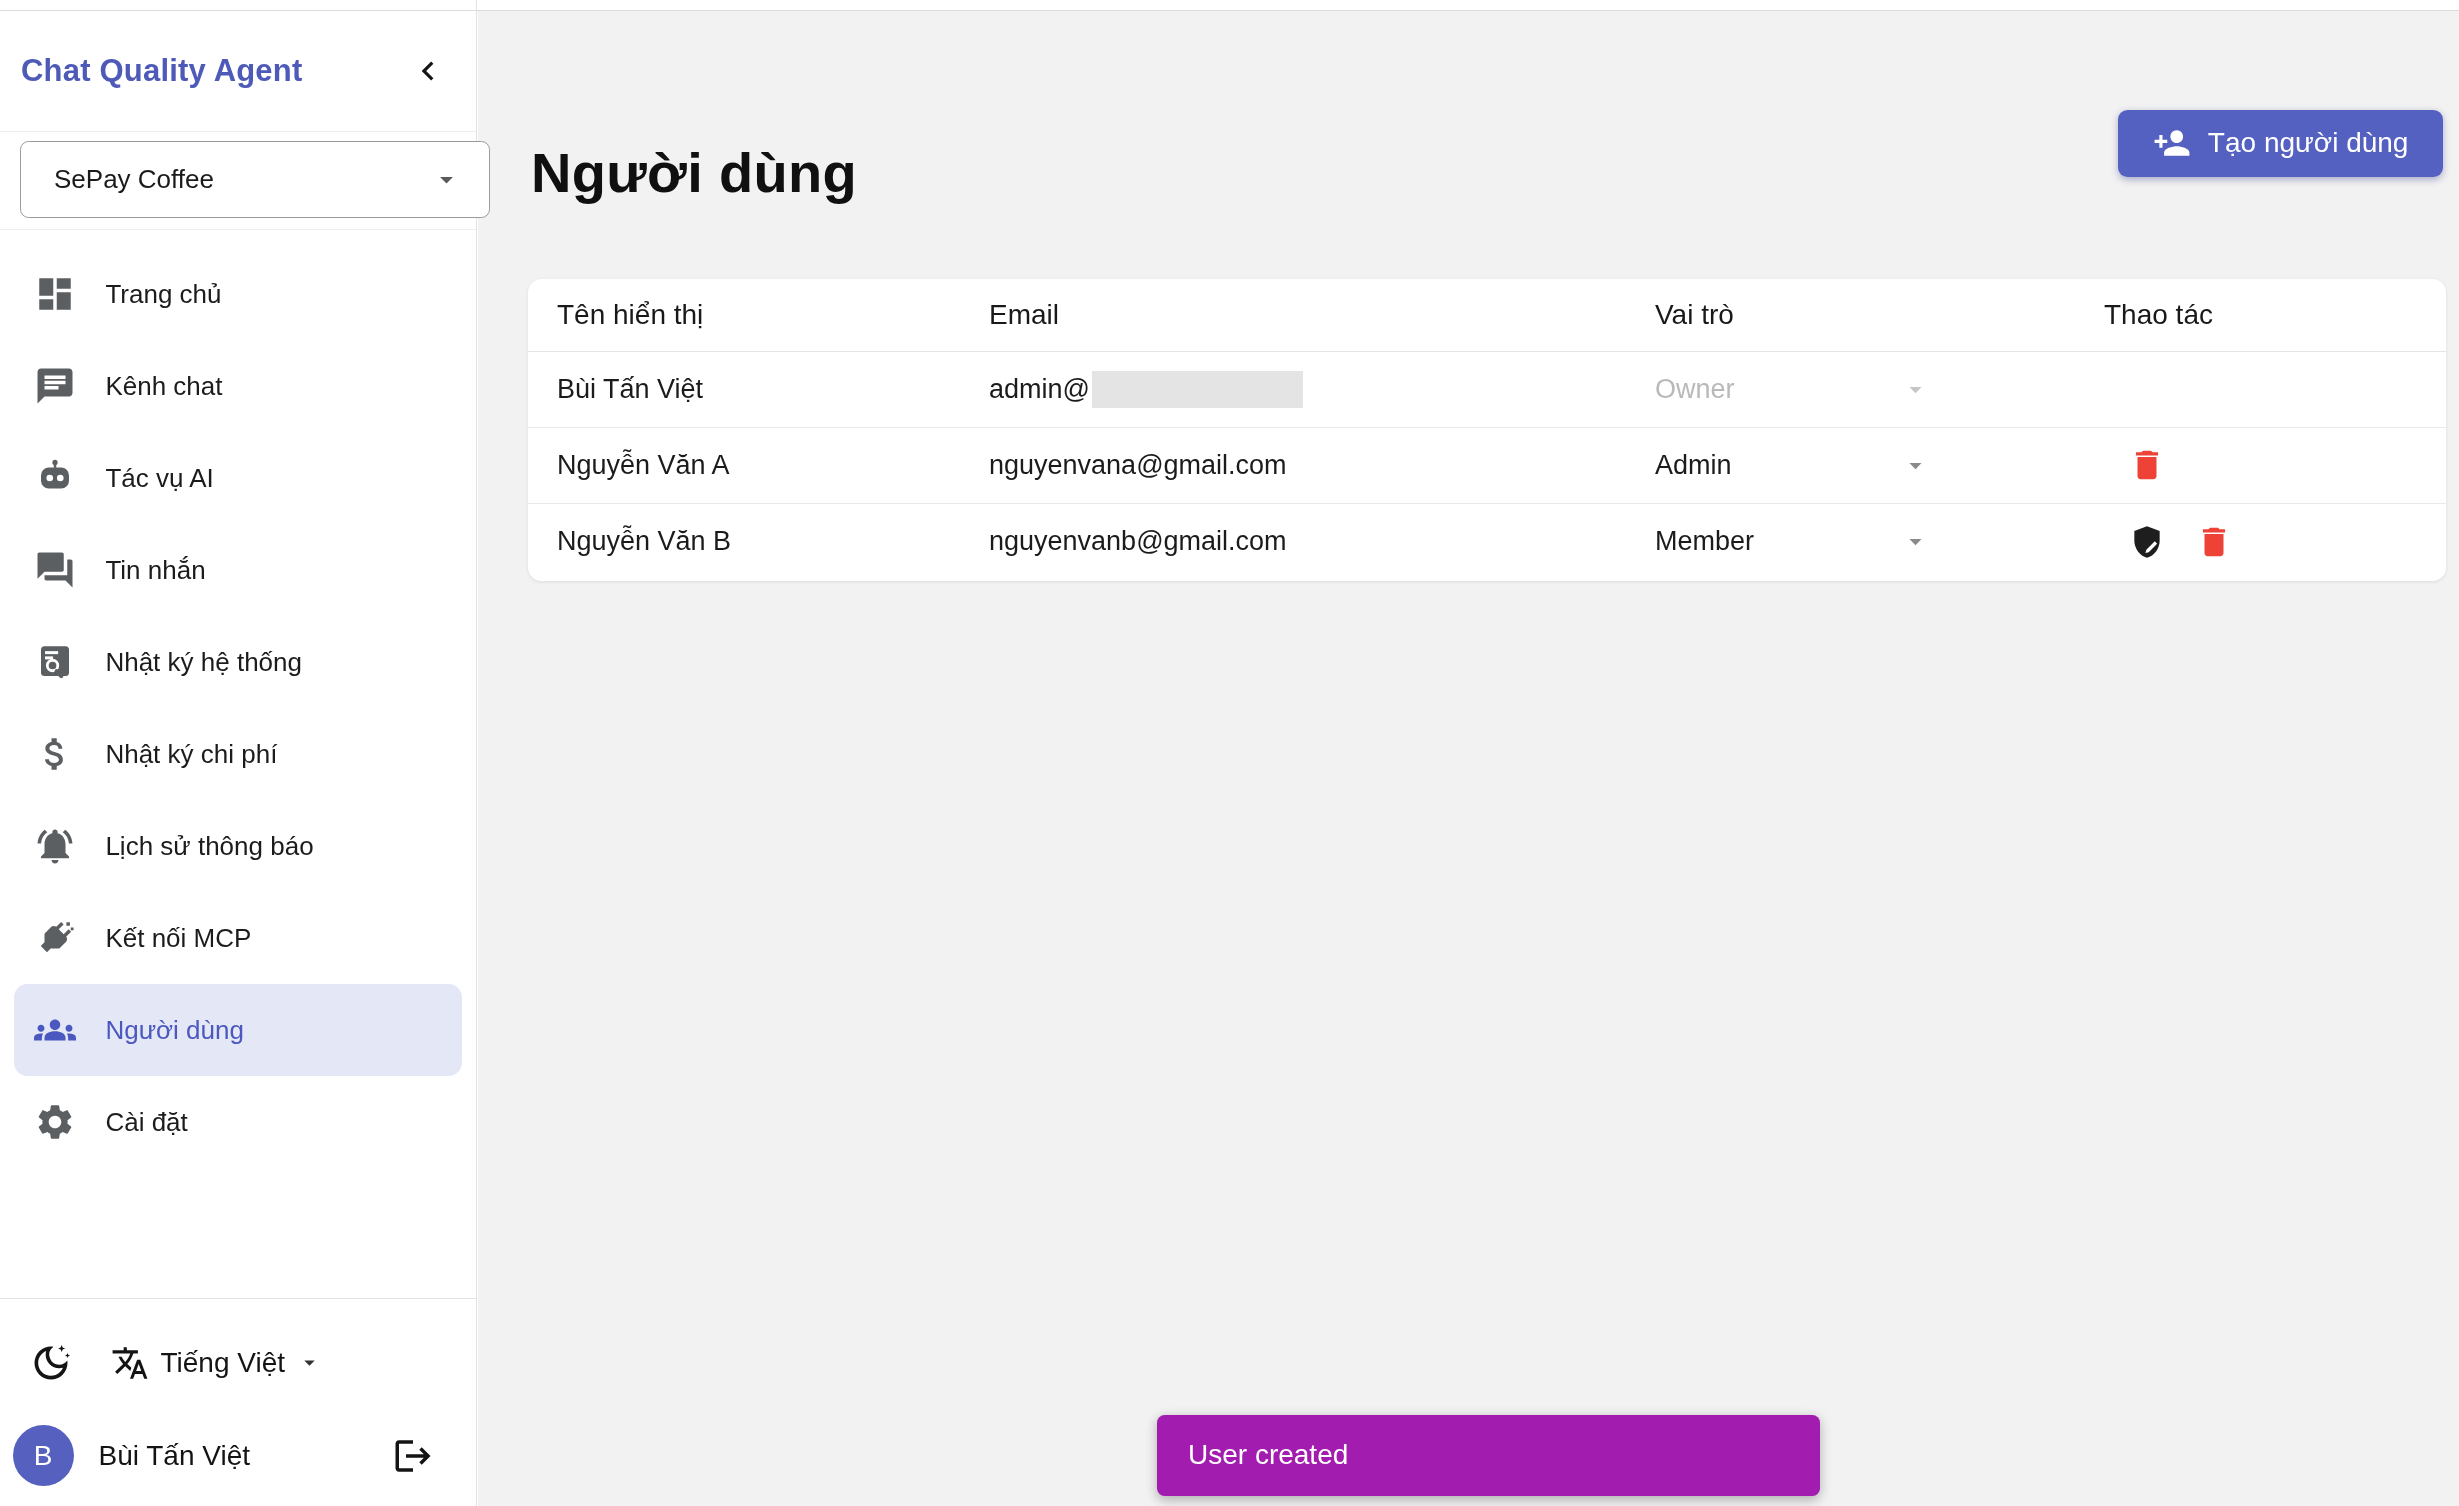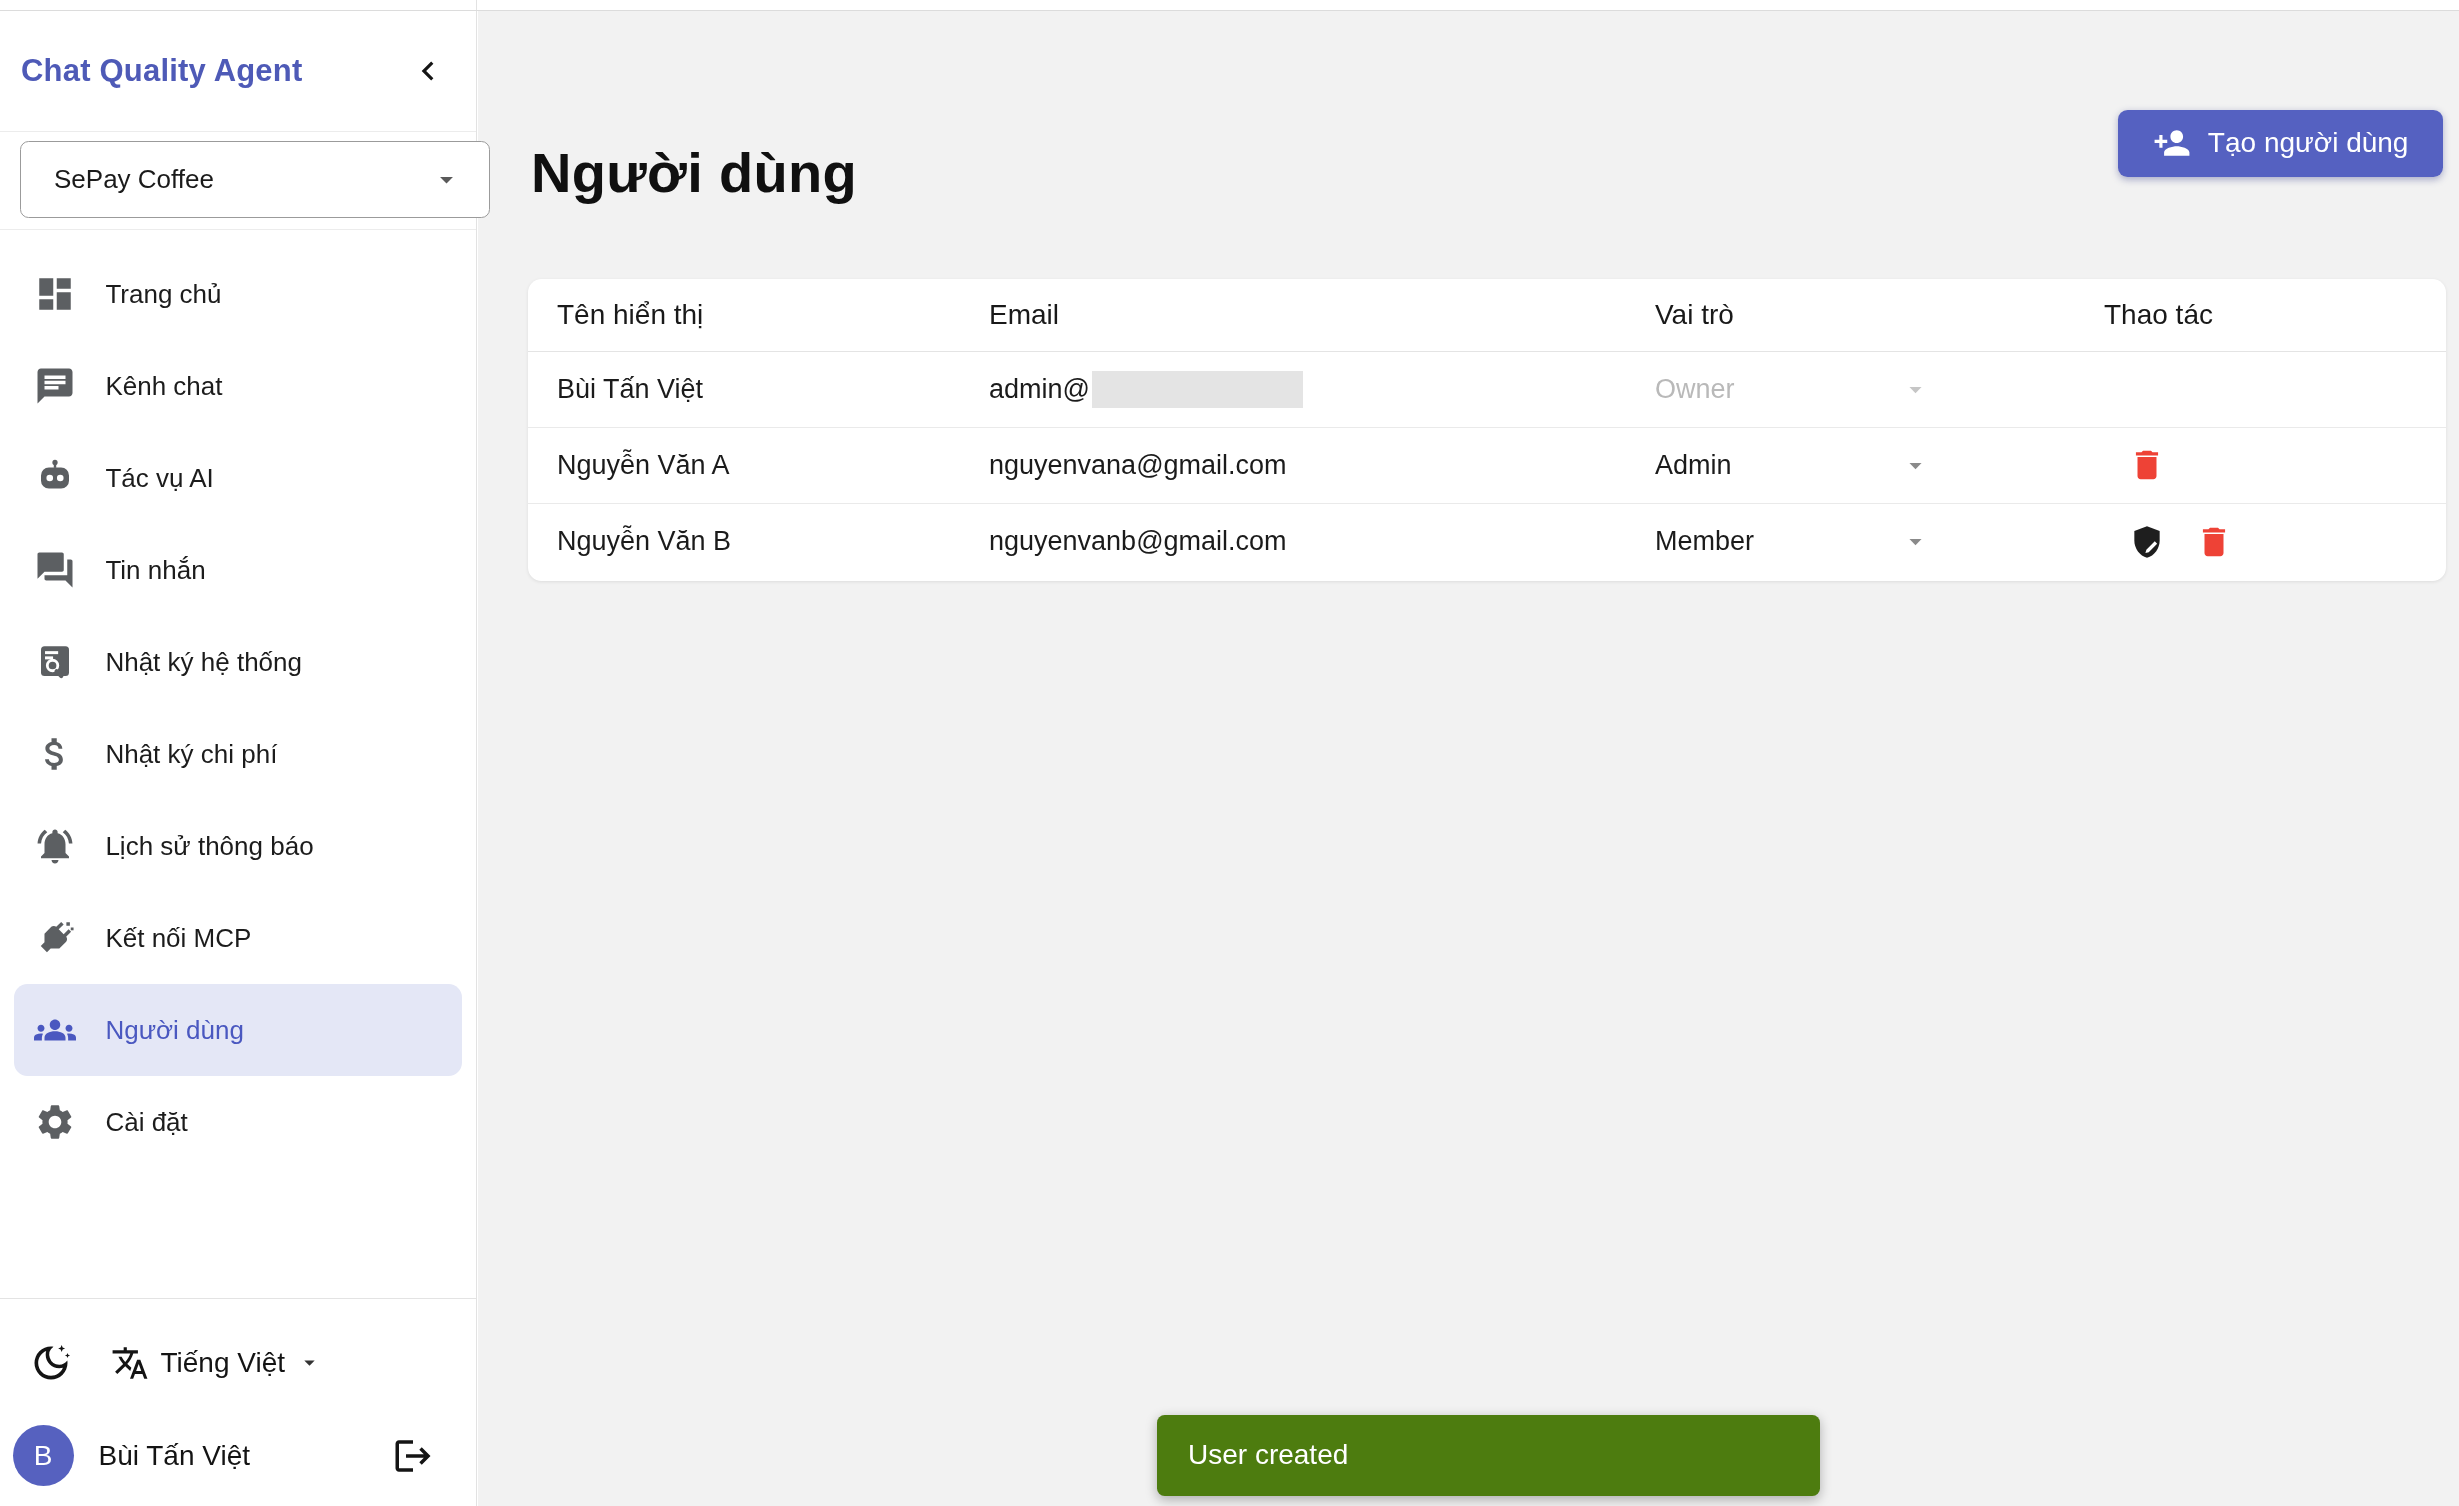--- a/index.html
+++ b/index.html
@@ -76,21 +76,21 @@
   .role-select svg{width:29px;height:29px;fill:#8a8a8a;}
   .role-select.disabled{color:#b9b9b9;cursor:default;}
   .role-select.disabled svg{fill:#c6c6c6;}
   .actions{display:flex;align-items:center;gap:23px;padding-left:21px;}
   .icon-btn{width:44px;height:44px;border:none;background:none;padding:0;cursor:pointer;
     display:flex;align-items:center;justify-content:center;}
   .icon-btn svg{width:38px;height:38px;}
   .trash svg{fill:#ee4236;}
   .shield svg{fill:#1e1e1e;}
 
-  .toast{position:absolute;left:679px;top:1404px;width:663px;height:81px;background:#4d7c0f;
+  .toast{position:absolute;left:679px;top:1404px;width:663px;height:81px;background:#a21caf;
     border-radius:7.7px;box-shadow:0 3.8px 11.5px rgba(0,0,0,.28);display:flex;align-items:center;
     padding-left:31px;box-sizing:border-box;color:#fff;font-size:28px;z-index:6;}
 </style>
 </head>
 <body>
 
 <div class="topline"></div>
 
 <div class="sidebar">
   <div class="sb-header">

